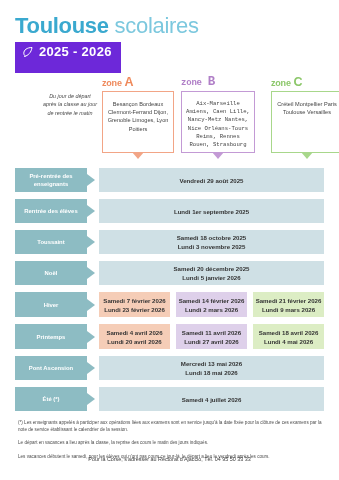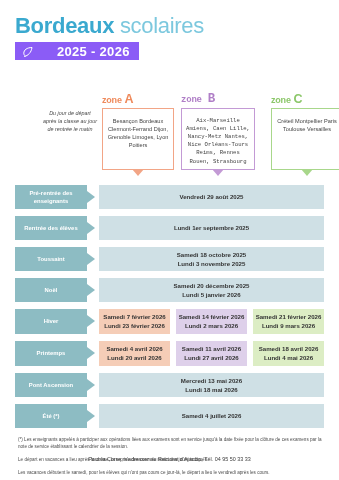--- a/index.html
+++ b/index.html
@@ -37,39 +37,39 @@
     font-weight: bold;
     color: #3aa9cf;
   }
   .title .light {
     font-weight: normal;
     color: #7cc8de;
   }
   .year-badge {
     display: inline-flex;
     align-items: center;
-    gap: 23px;
-    background: #8b5cf6;
+    gap: 5px;
+    background: #6d28d9;
     color: #ffffff;
     font-size: 13px;
     font-weight: bold;
     letter-spacing: 0.3px;
-    padding: 2px 9px 1px 7px;
+    padding: 2px 9px 14px 7px;
     margin-top: 4px;
   }
   .leaf-icon {
     display: inline-block;
     width: 12px;
     height: 12px;
   }
 
   
   .zones {
     position: relative;
-    margin-top: 32px;
+    margin-top: 4px;
     height: 86px;
   }
   .zone-note {
     position: absolute;
     left: 27px;
     top: 15px;
     width: 56px;
     text-align: center;
     font-style: italic;
     font-size: 5.4px;
@@ -222,21 +222,21 @@
     color: #3c3c3c;
   }
 </style>
 </head>
 <body>
 
 <div class="page">
 
   <div class="header">
     <div class="title">
-      <span class="strong">Bordeaux</span>
+      <span class="strong">Toulouse</span>
       <span class="light">scolaires</span>
     </div>
     <div class="year-badge">
       <span class="leaf-icon">
         <svg width="12" height="12" viewBox="0 0 12 12">
           <path d="M10 1.5 C5 1.5 1.8 4 1.8 7.2 C1.8 8.6 2.6 9.7 3.6 10.2" fill="none" stroke="#ffffff" stroke-width="1"></path>
           <path d="M10 1.5 C9.2 6.6 6.2 9.5 2.2 10.6" fill="none" stroke="#ffffff" stroke-width="1"></path>
         </svg>
       </span>
       <span>2025 - 2026</span>

